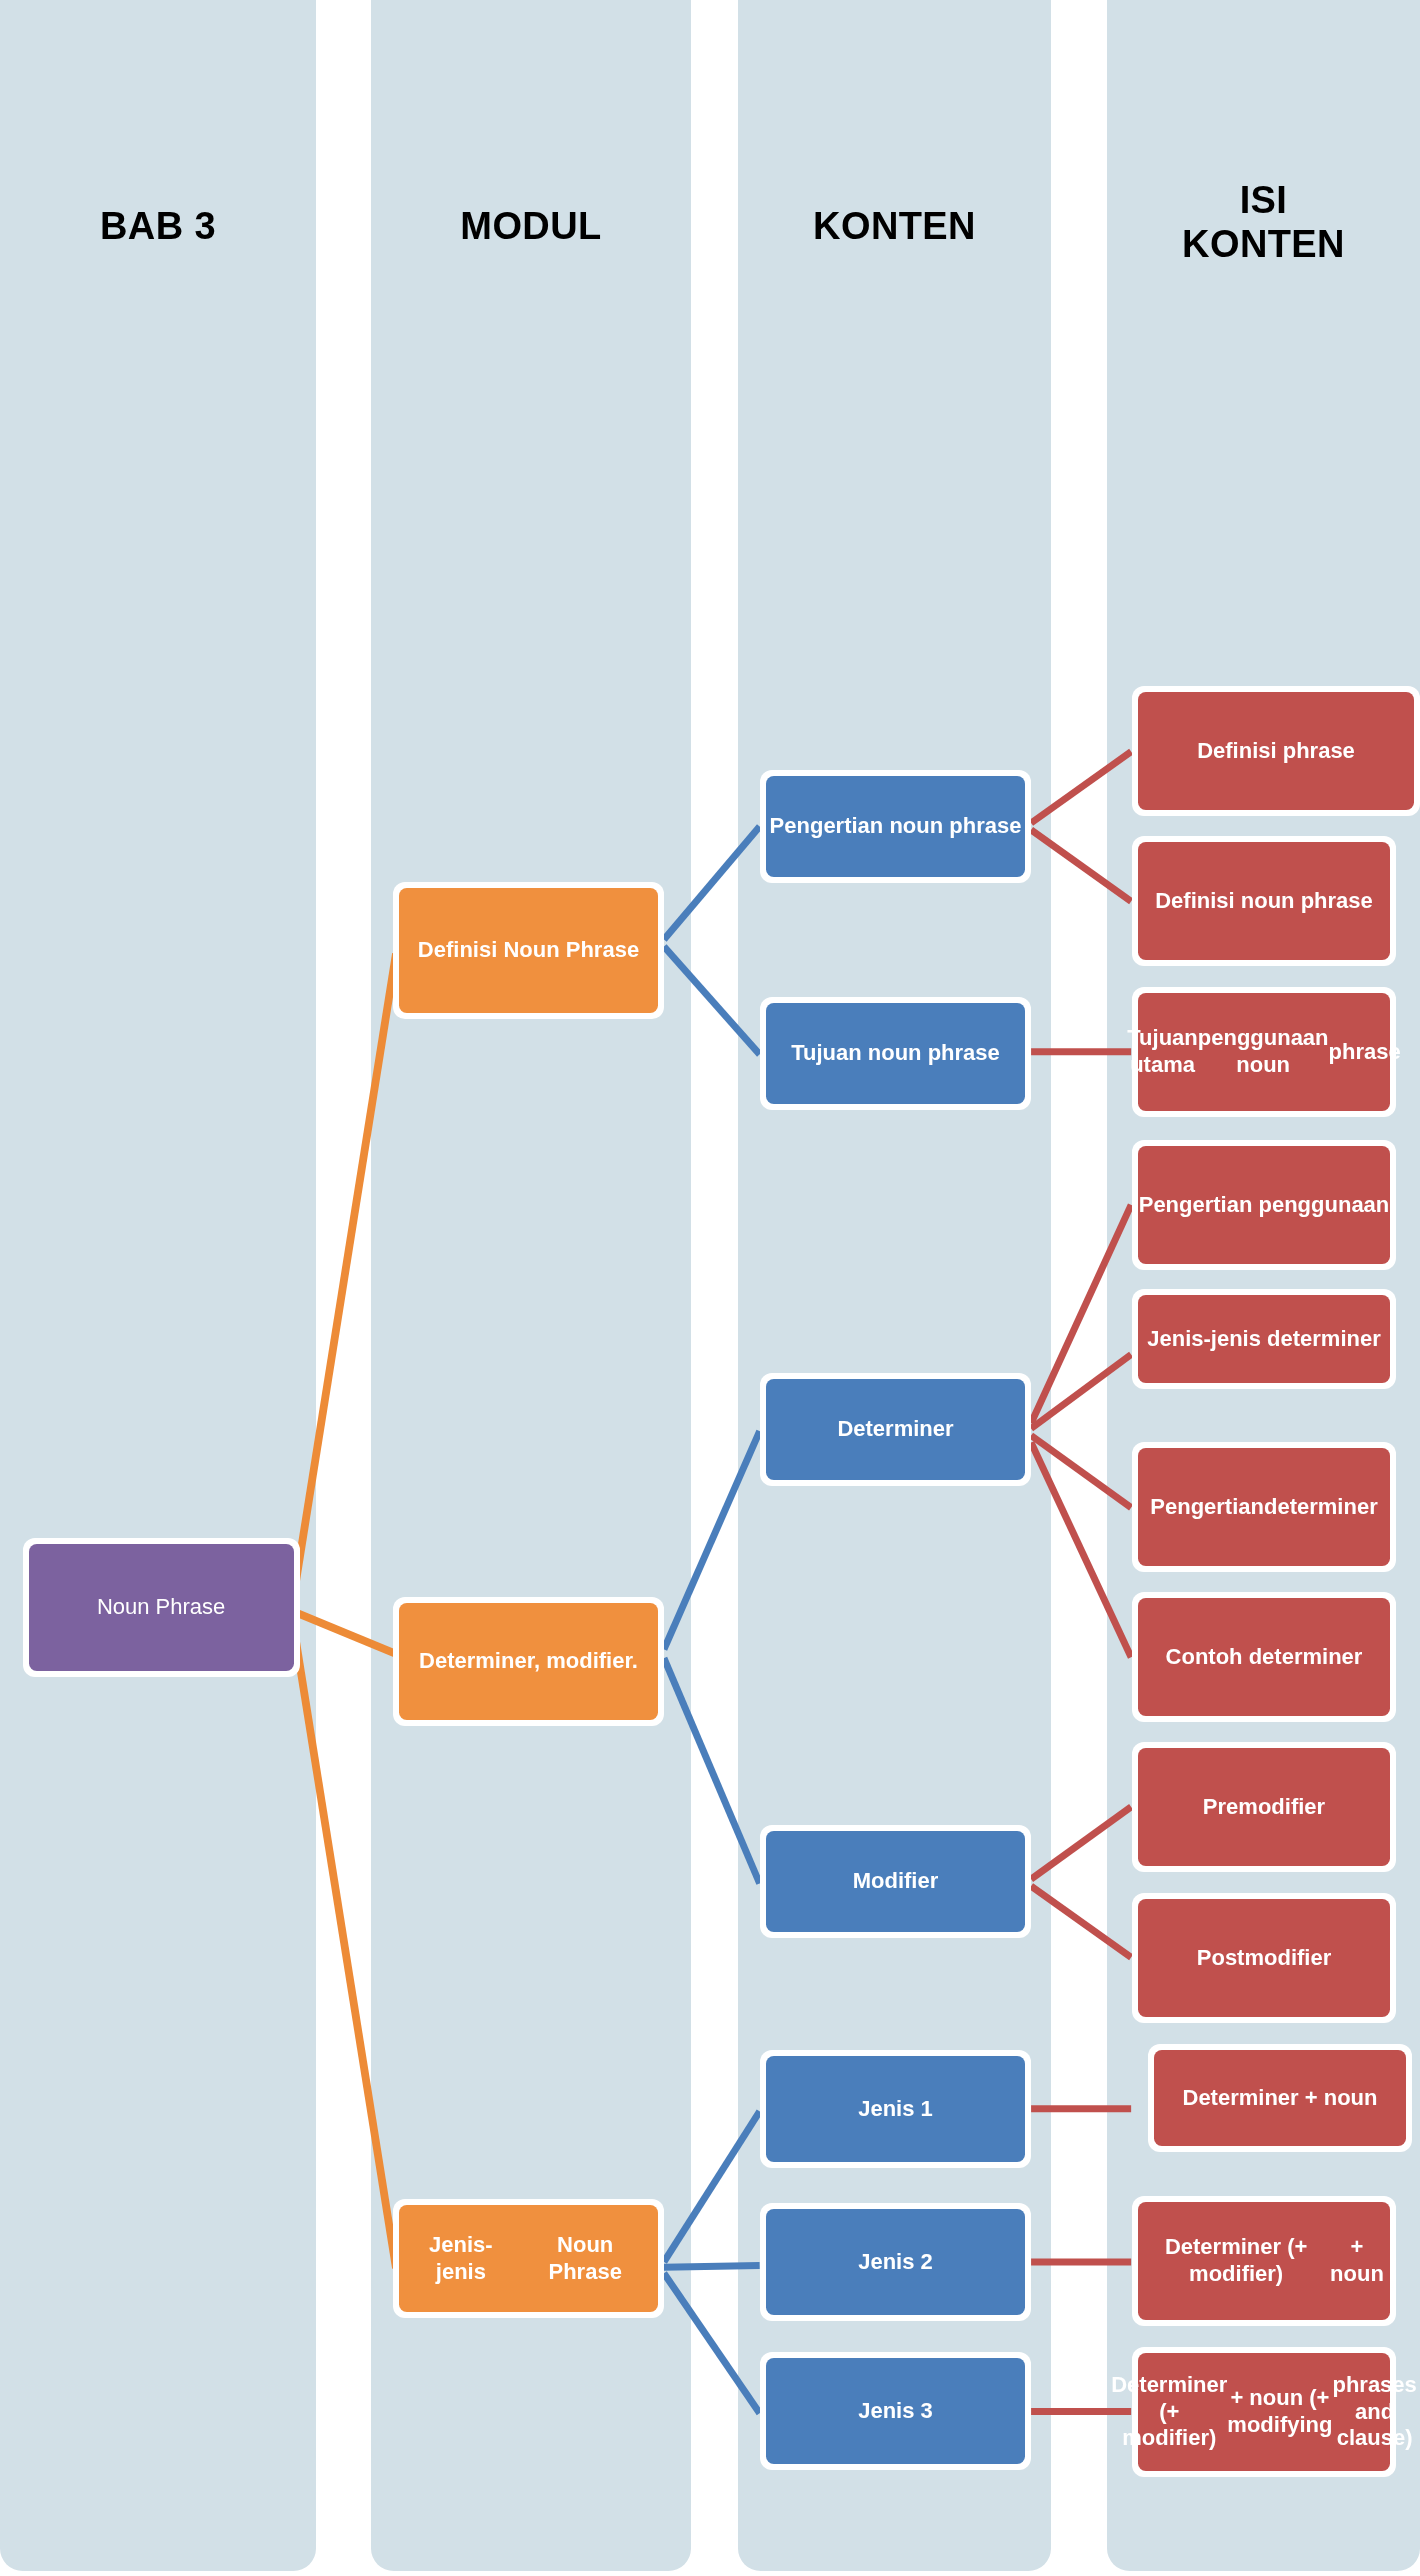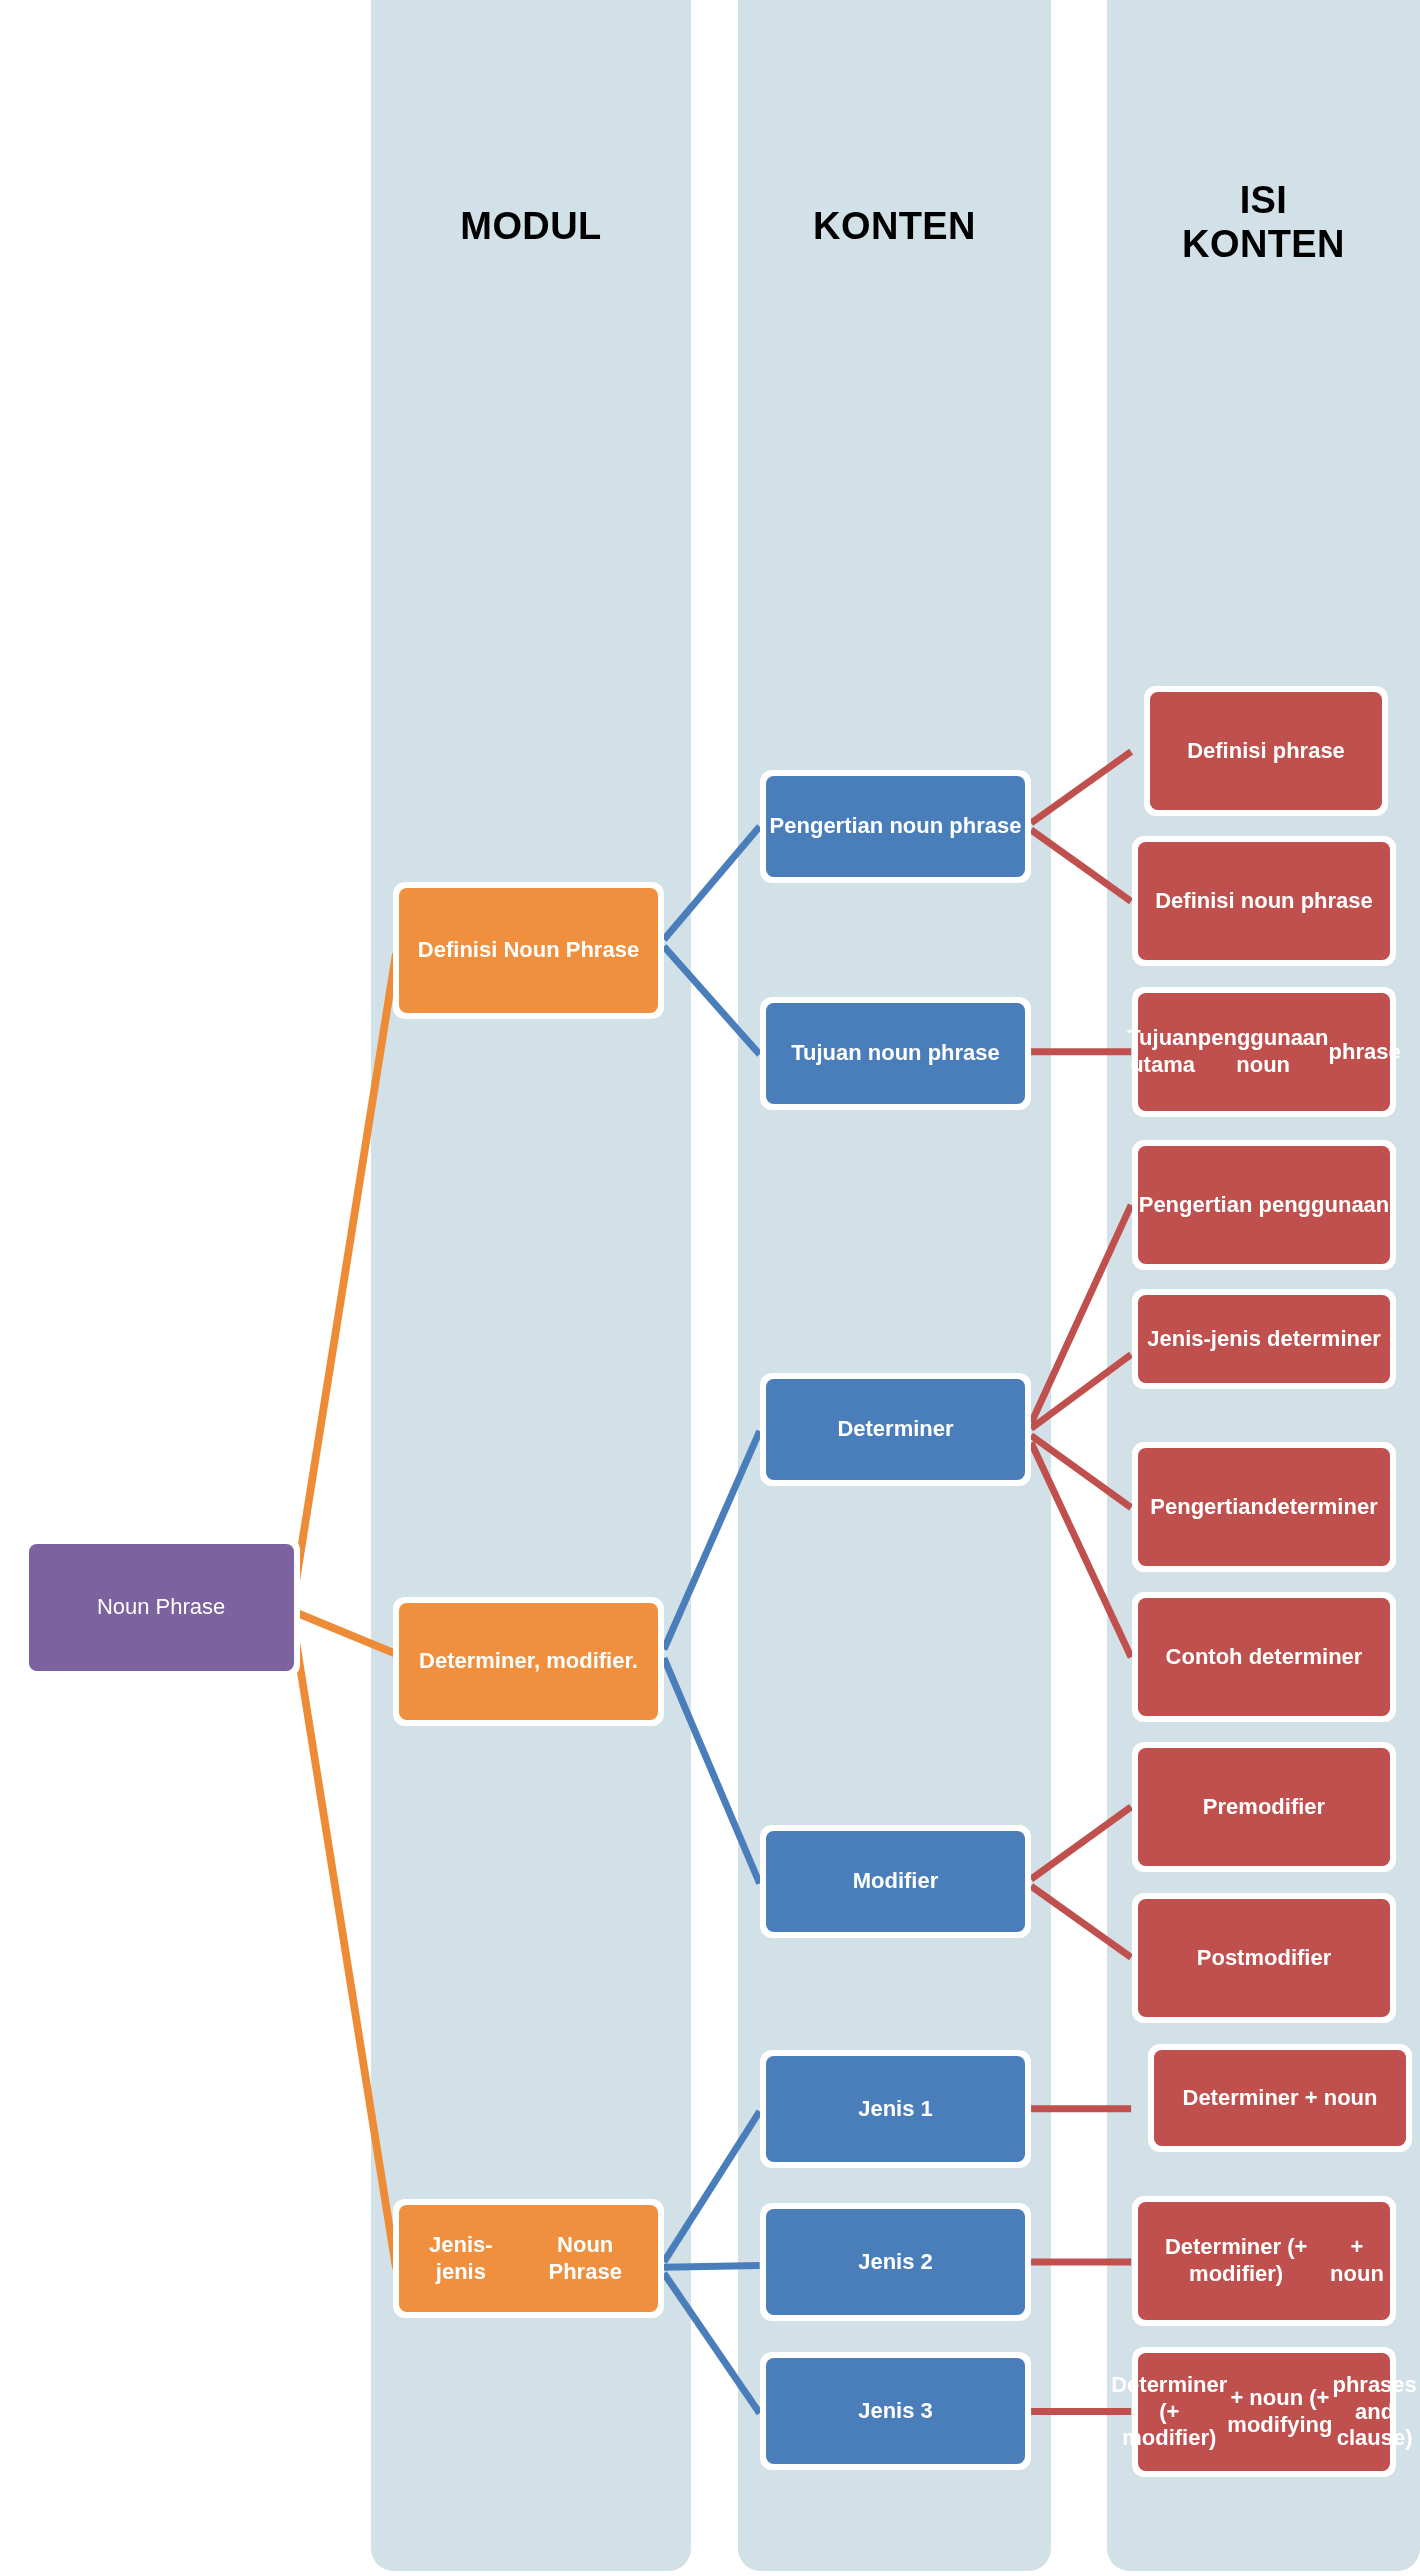--- a/index.html
+++ b/index.html
@@ -79,20 +79,23 @@
   .nowrap .node-inner{white-space:nowrap;}
   .twoline .node-inner{flex-direction:row;}
   .twoline .node-inner span{display:block;}
   .lead{height:7px;}
 </style>
 </head>
 <body>
 
 <div id="page">
 
+  <div class="col col-1">
+    <div class="col-head">BAB 3</div>
+  </div>
   <div class="col col-2">
     <div class="col-head">MODUL</div>
   </div>
   <div class="col col-3">
     <div class="col-head">KONTEN</div>
   </div>
   <div class="col col-4">
     <div class="col-head">
       <span>ISI</span><br>
       <span>KONTEN</span>
@@ -198,21 +201,21 @@
   </div>
 
   <div class="node blue nowrap" style="left:760px; top:2203px; width:271px; height:118px;">
     <div class="node-inner">Jenis 2</div>
   </div>
 
   <div class="node blue nowrap" style="left:760px; top:2352px; width:271px; height:118px;">
     <div class="node-inner">Jenis 3</div>
   </div>
 
-  <div class="node red nowrap" style="left:1132px; top:686px; width:244px; height:130px;margin-left:12px;">
+  <div class="node red nowrap" style="left:1132px; top:686px; width:288px; height:130px;">
     <div class="node-inner">Definisi phrase</div>
   </div>
 
   <div class="node red nowrap" style="left:1132px; top:836px; width:264px; height:130px;">
     <div class="node-inner">Definisi noun phrase</div>
   </div>
 
   <div class="node red twoline" style="left:1132px; top:987px; width:264px; height:130px;">
     <div class="node-inner">
       <span>Tujuan utama</span>

